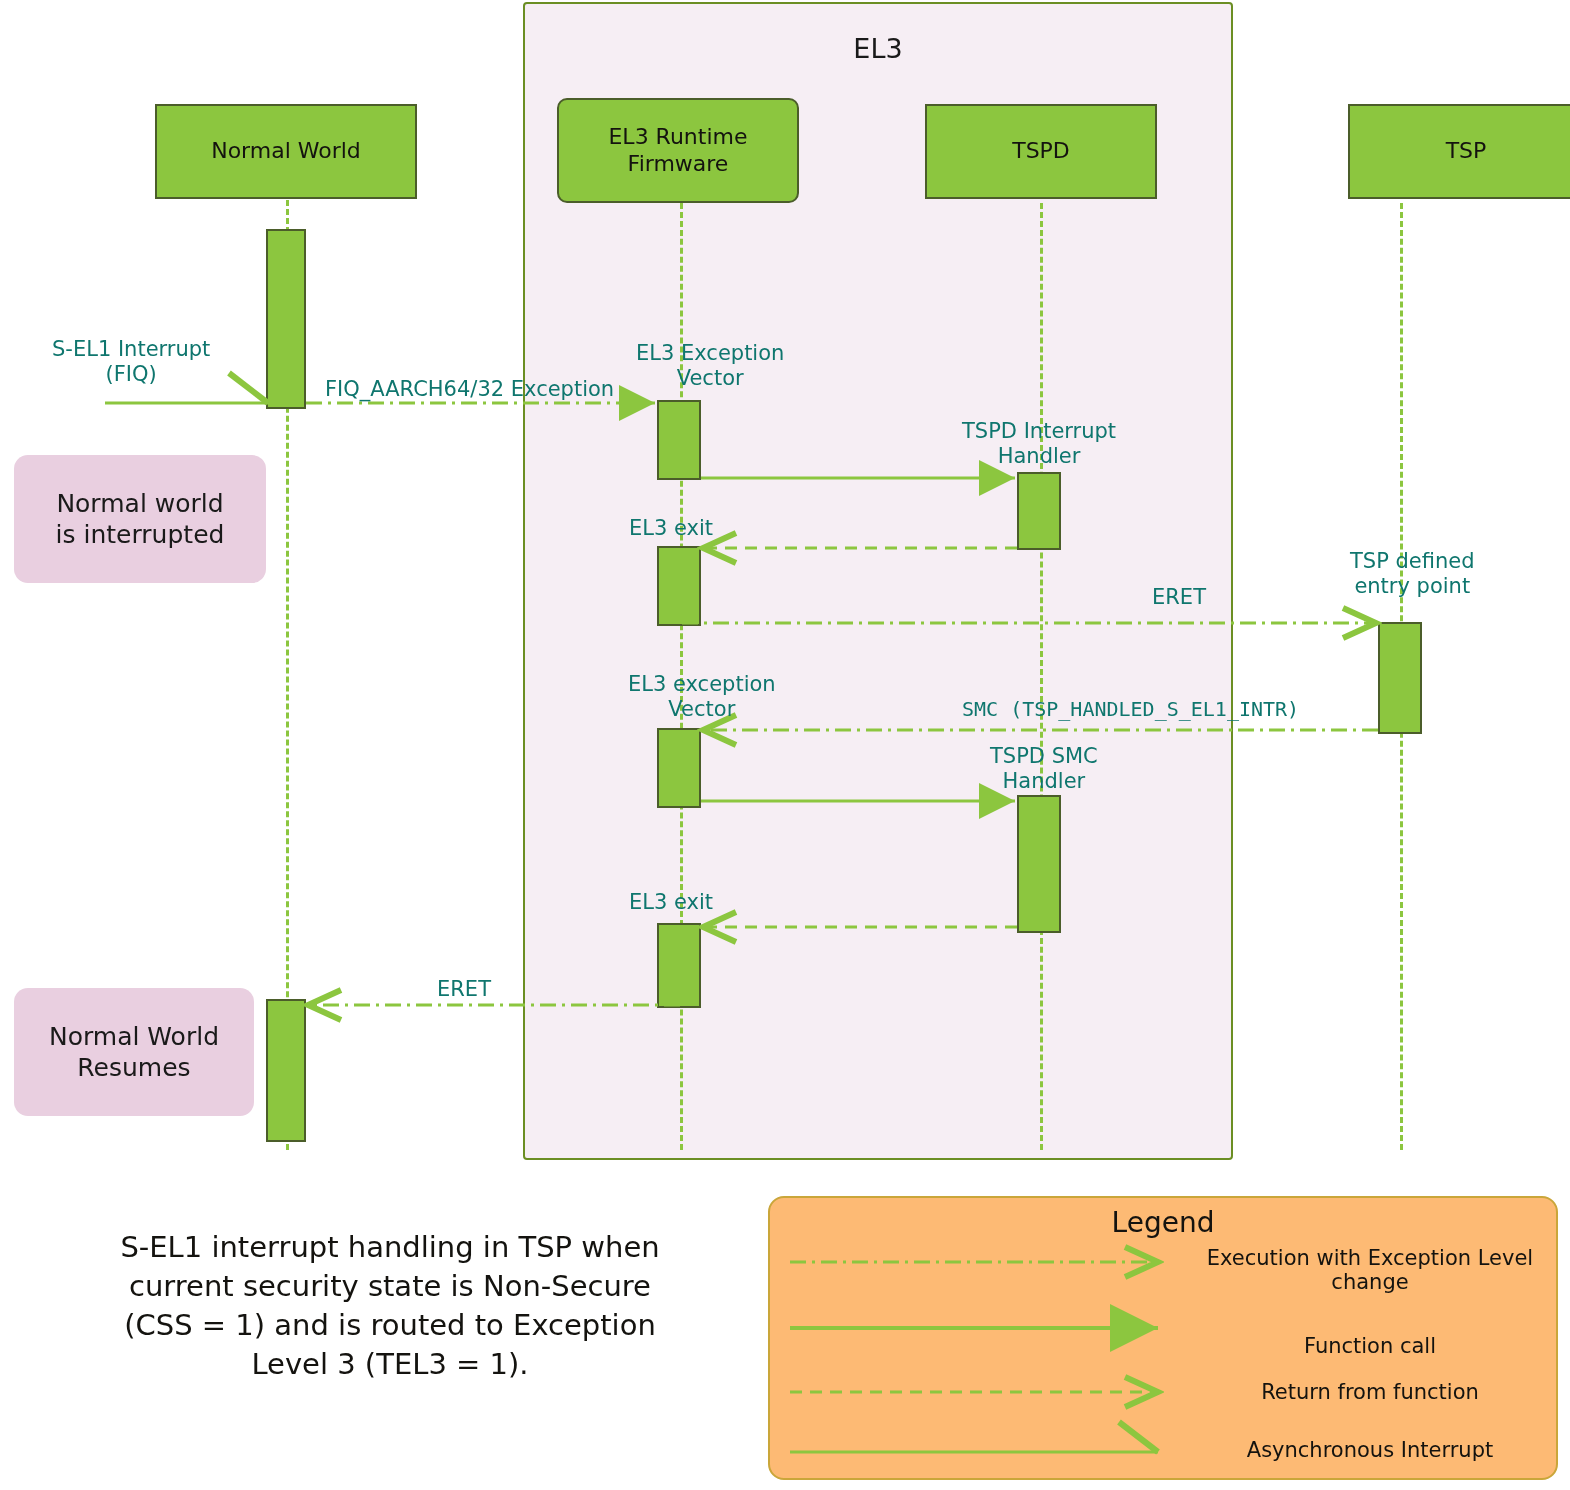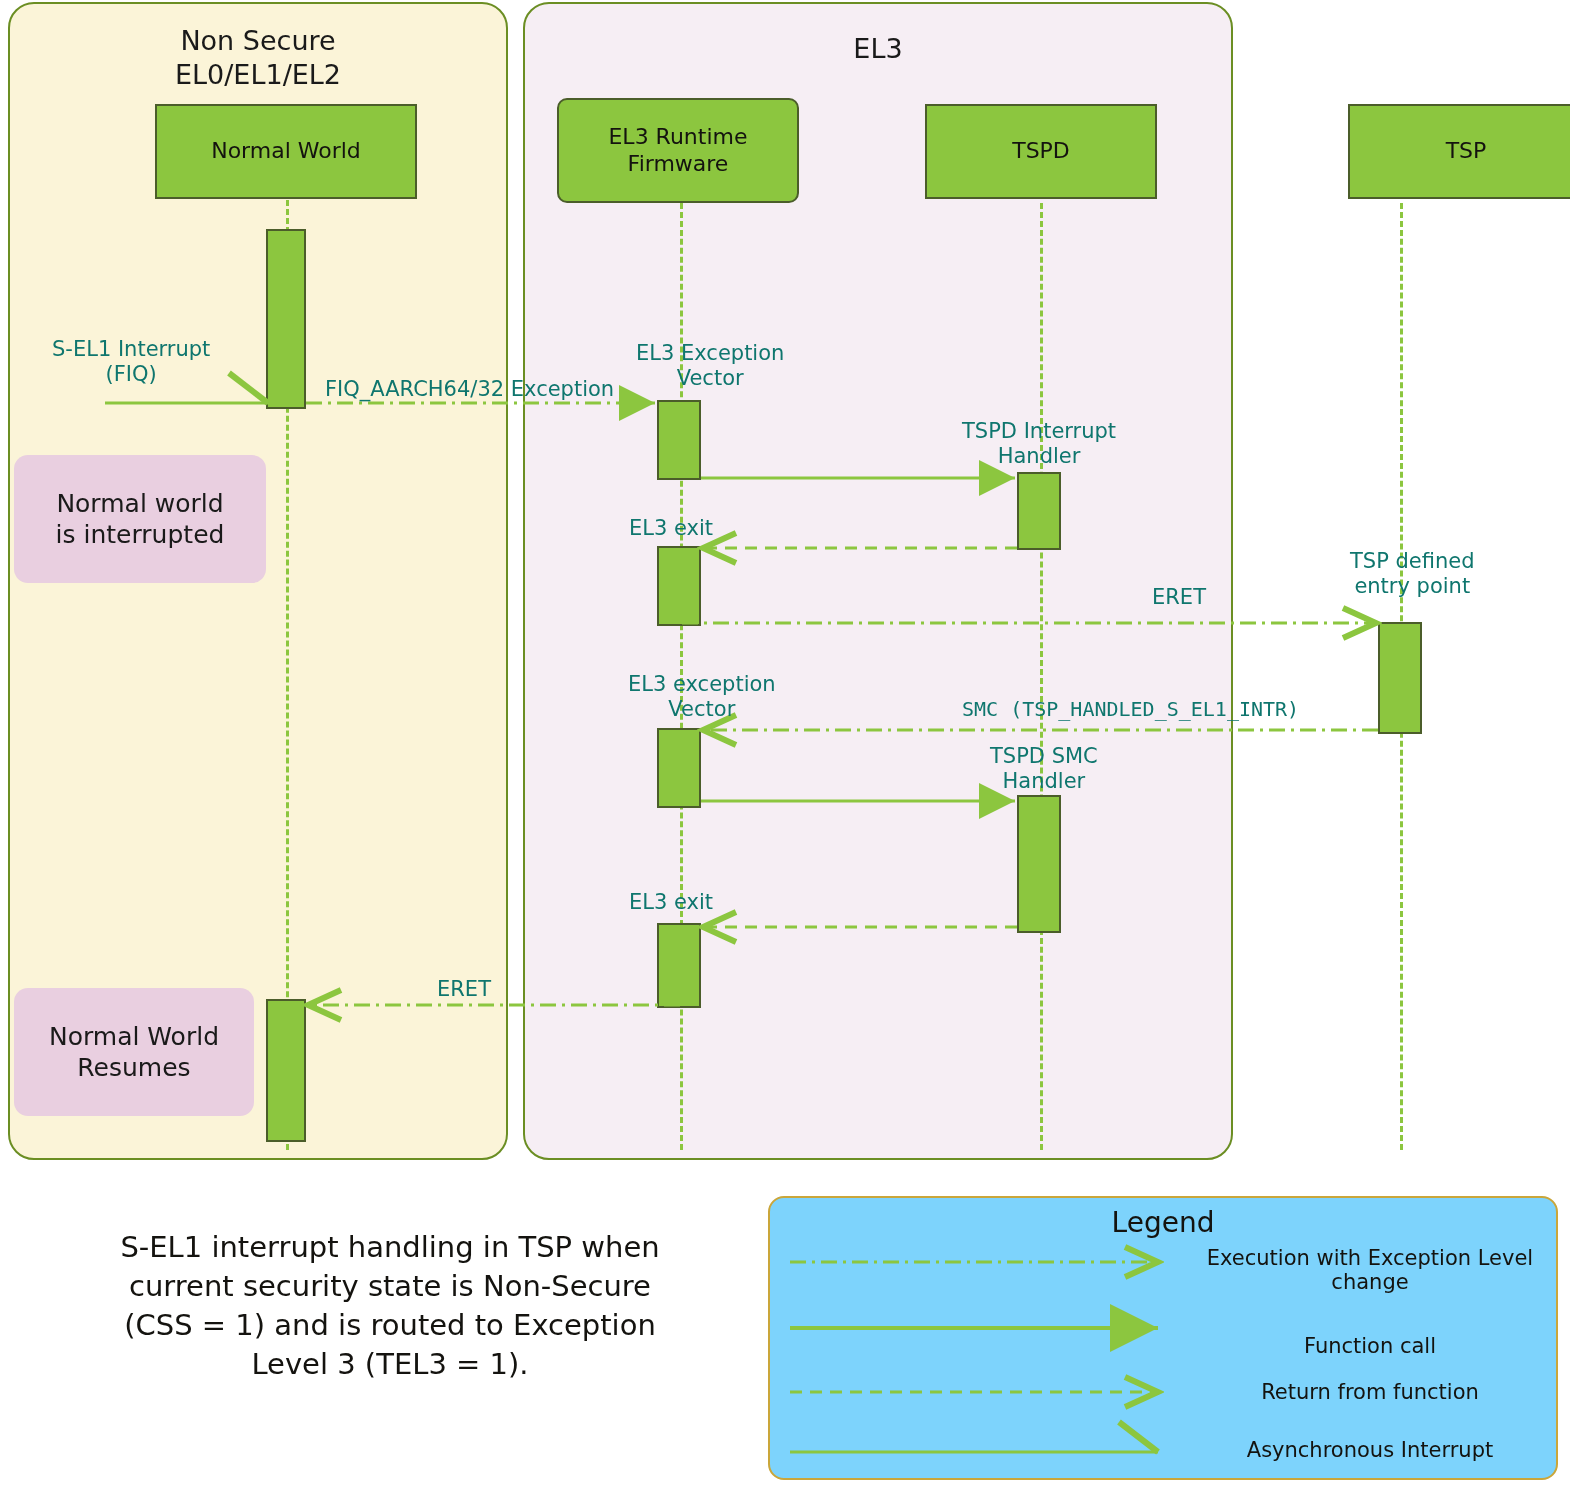--- a/index.html
+++ b/index.html
@@ -21,21 +21,21 @@
     border: 2px solid #6b8e23;
   }
   .lane-ns {
     left: 8px; top: 2px; width: 500px; height: 1158px;
     background: #fbf4d8;
     border-radius: 26px;
   }
   .lane-el3 {
     left: 523px; top: 2px; width: 710px; height: 1158px;
     background: #f6eef4;
-    border-radius: 26px;
+    border-radius: 4px;
   }
   .lane-sel1 {
     left: 1243px; top: 2px; width: 318px; height: 1158px;
     background: #e6f1f2;
     border-radius: 26px;
   }
   .lane-title {
     position: absolute;
     width: 100%;
     text-align: center;
@@ -111,21 +111,21 @@
     color: #14130f;
     line-height: 1.35;
   }
 
   
   .legend-box {
     position: absolute;
     left: 768px; top: 1196px;
     width: 790px; height: 284px;
     box-sizing: border-box;
-    background: #7dd3fc;
+    background: #fdba74;
     border: 2px solid #caa63a;
     border-radius: 16px;
   }
   .legend-title {
     position: absolute;
     top: 8px; left: 0; width: 100%;
     text-align: center;
     font-size: 28px;
     color: #14130f;
   }
@@ -138,26 +138,20 @@
     line-height: 1.15;
   }
   .legend-art { position: absolute; left: 20px; top: 0; }
   svg { display: block; }
 </style>
 </head>
 <body>
 
 <div id="stage">
 
-  <div class="lane lane-ns">
-    <div class="lane-title">
-      <div>Non Secure</div>
-      <div>EL0/EL1/EL2</div>
-    </div>
-  </div>
 
   <div class="lane lane-el3">
     <div class="lane-title">EL3</div>
   </div>
 
 
   <div class="lifeline" style="left:286px; top:200px; height:950px;"></div>
   <div class="lifeline" style="left:680px; top:203px; height:947px;"></div>
   <div class="lifeline" style="left:1040px; top:203px; height:947px;"></div>
   <div class="lifeline" style="left:1400px; top:203px; height:947px;"></div>

